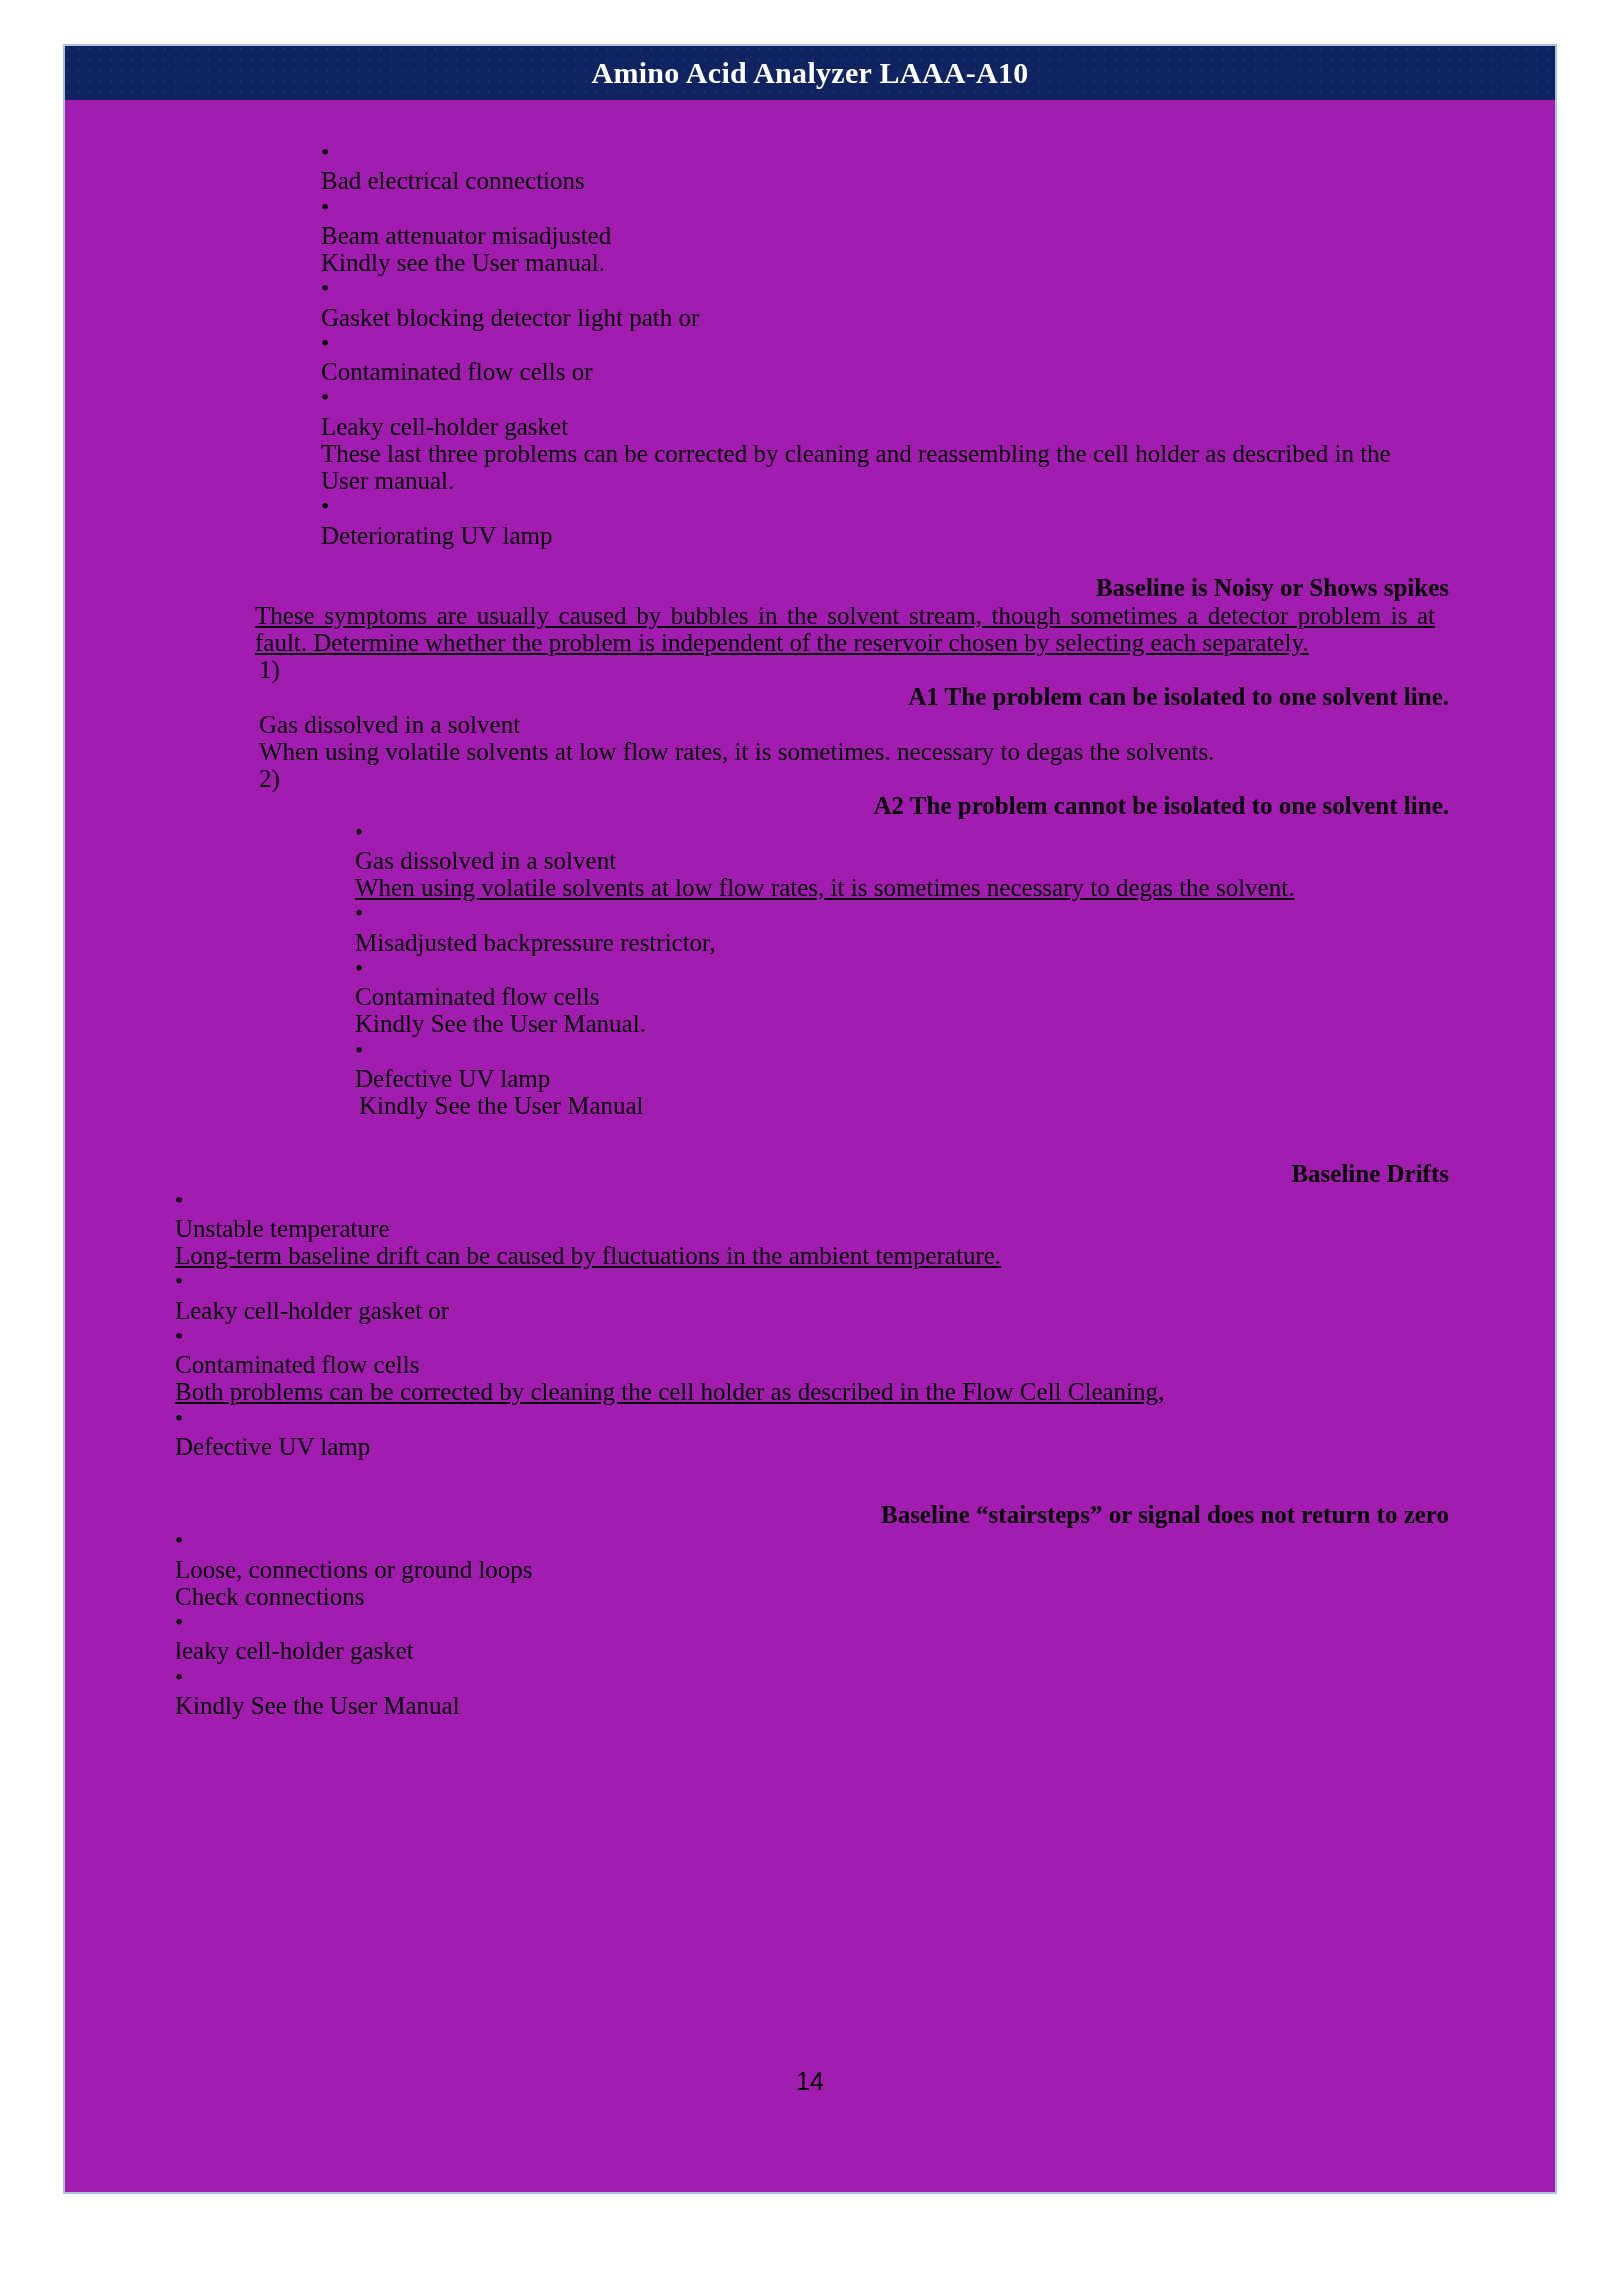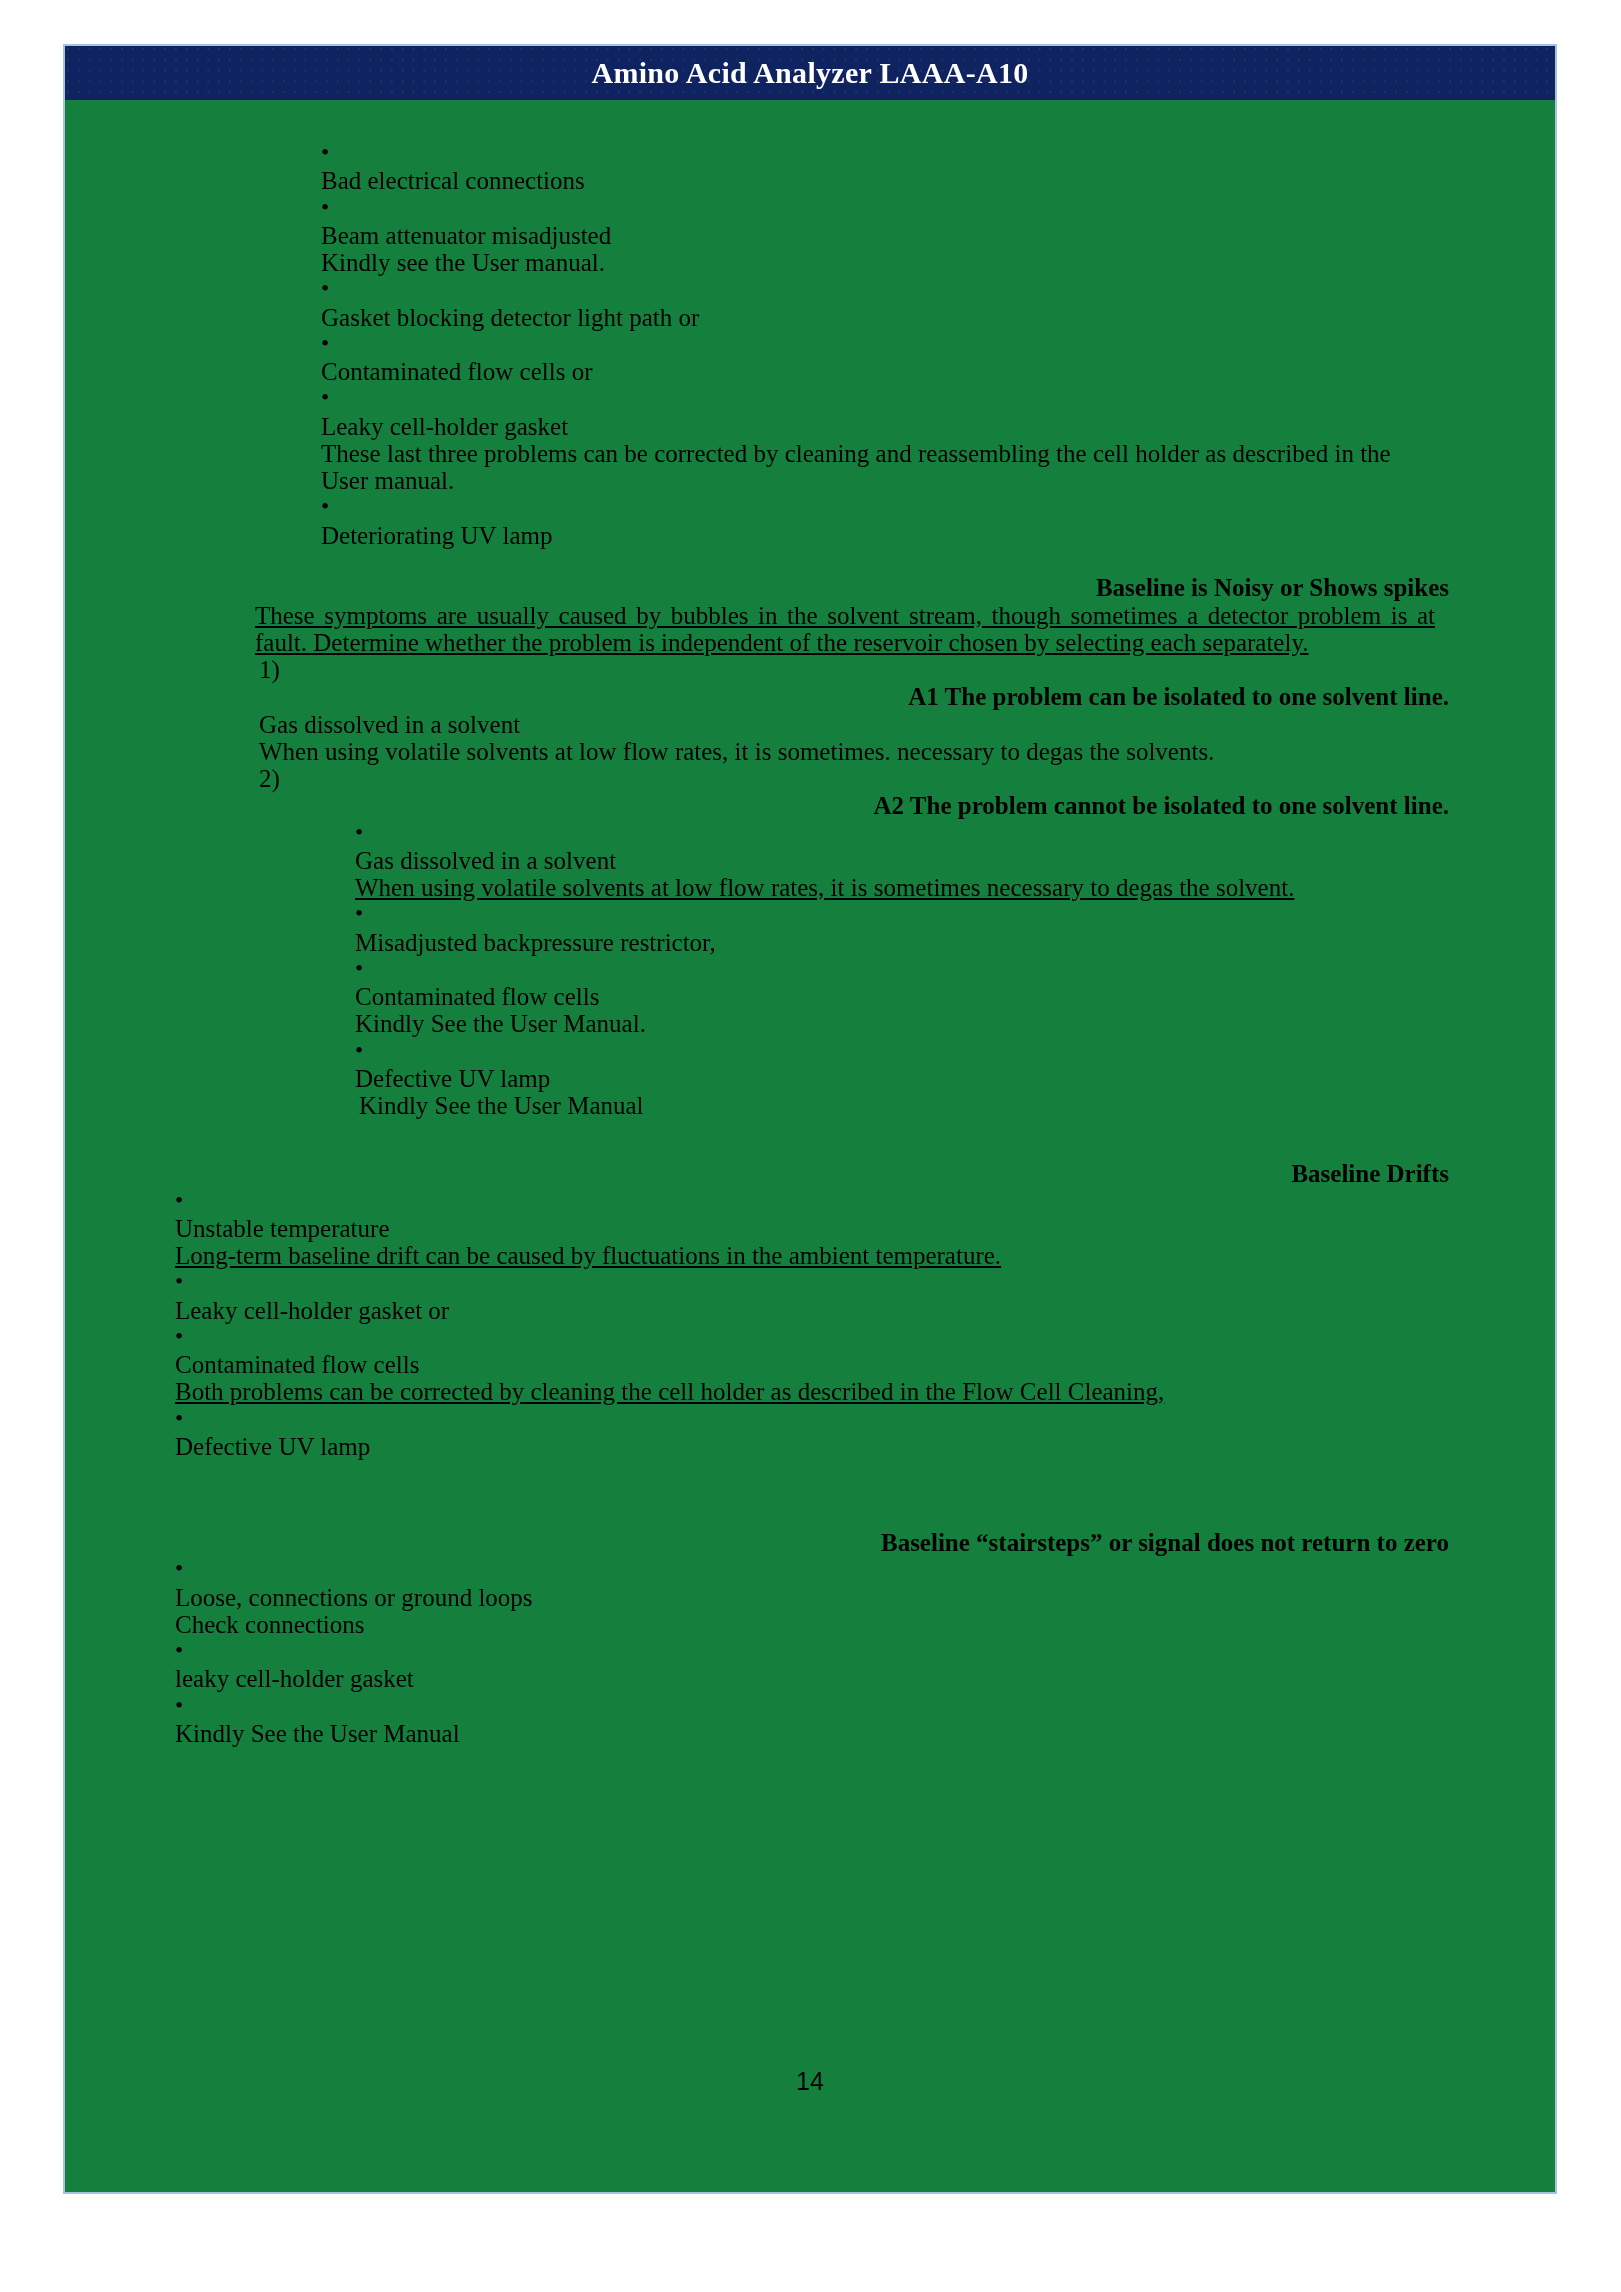--- a/index.html
+++ b/index.html
@@ -18,21 +18,21 @@
 
   
   #page-frame {
     position: absolute;
     left: 63px;
     top: 44px;
     width: 1494px;           
     height: 2150px;          
     border: 2px solid #a7c3e0;
     box-sizing: border-box;
-    background: #15803d;
+    background: #a21caf;
   }
 
   
   #banner {
     position: absolute;
     left: 0px;
     top: 0px;
     width: 100%;
     height: 54px;
     background-color: #0e2360;
@@ -142,21 +142,21 @@
   .sec-list > li > .bullet { left: 0px; }
   .sec-list > li > .body { margin-left: 49px; }
   .gap-m { height: 25.5px; }
   .gap-l { height: 41px; }
 
   
   #h-noisy   { margin-left: 84px; }
   #p-noisy   { margin-left: 80px; width: 1180px; }
   #ol-noisy  { margin-left: 84px; }
   #h-drift   { margin-left: 90px; }
-  #h-stair   { margin-left: 84px; margin-top: 28px; }
+  #h-stair   { margin-left: 84px; }
 
   
   #page-number {
     position: absolute;
     left: 0;
     top: 2021px;
     width: 100%;
     text-align: center;
     font-family: "Liberation Sans", sans-serif;
     font-size: 25px;

